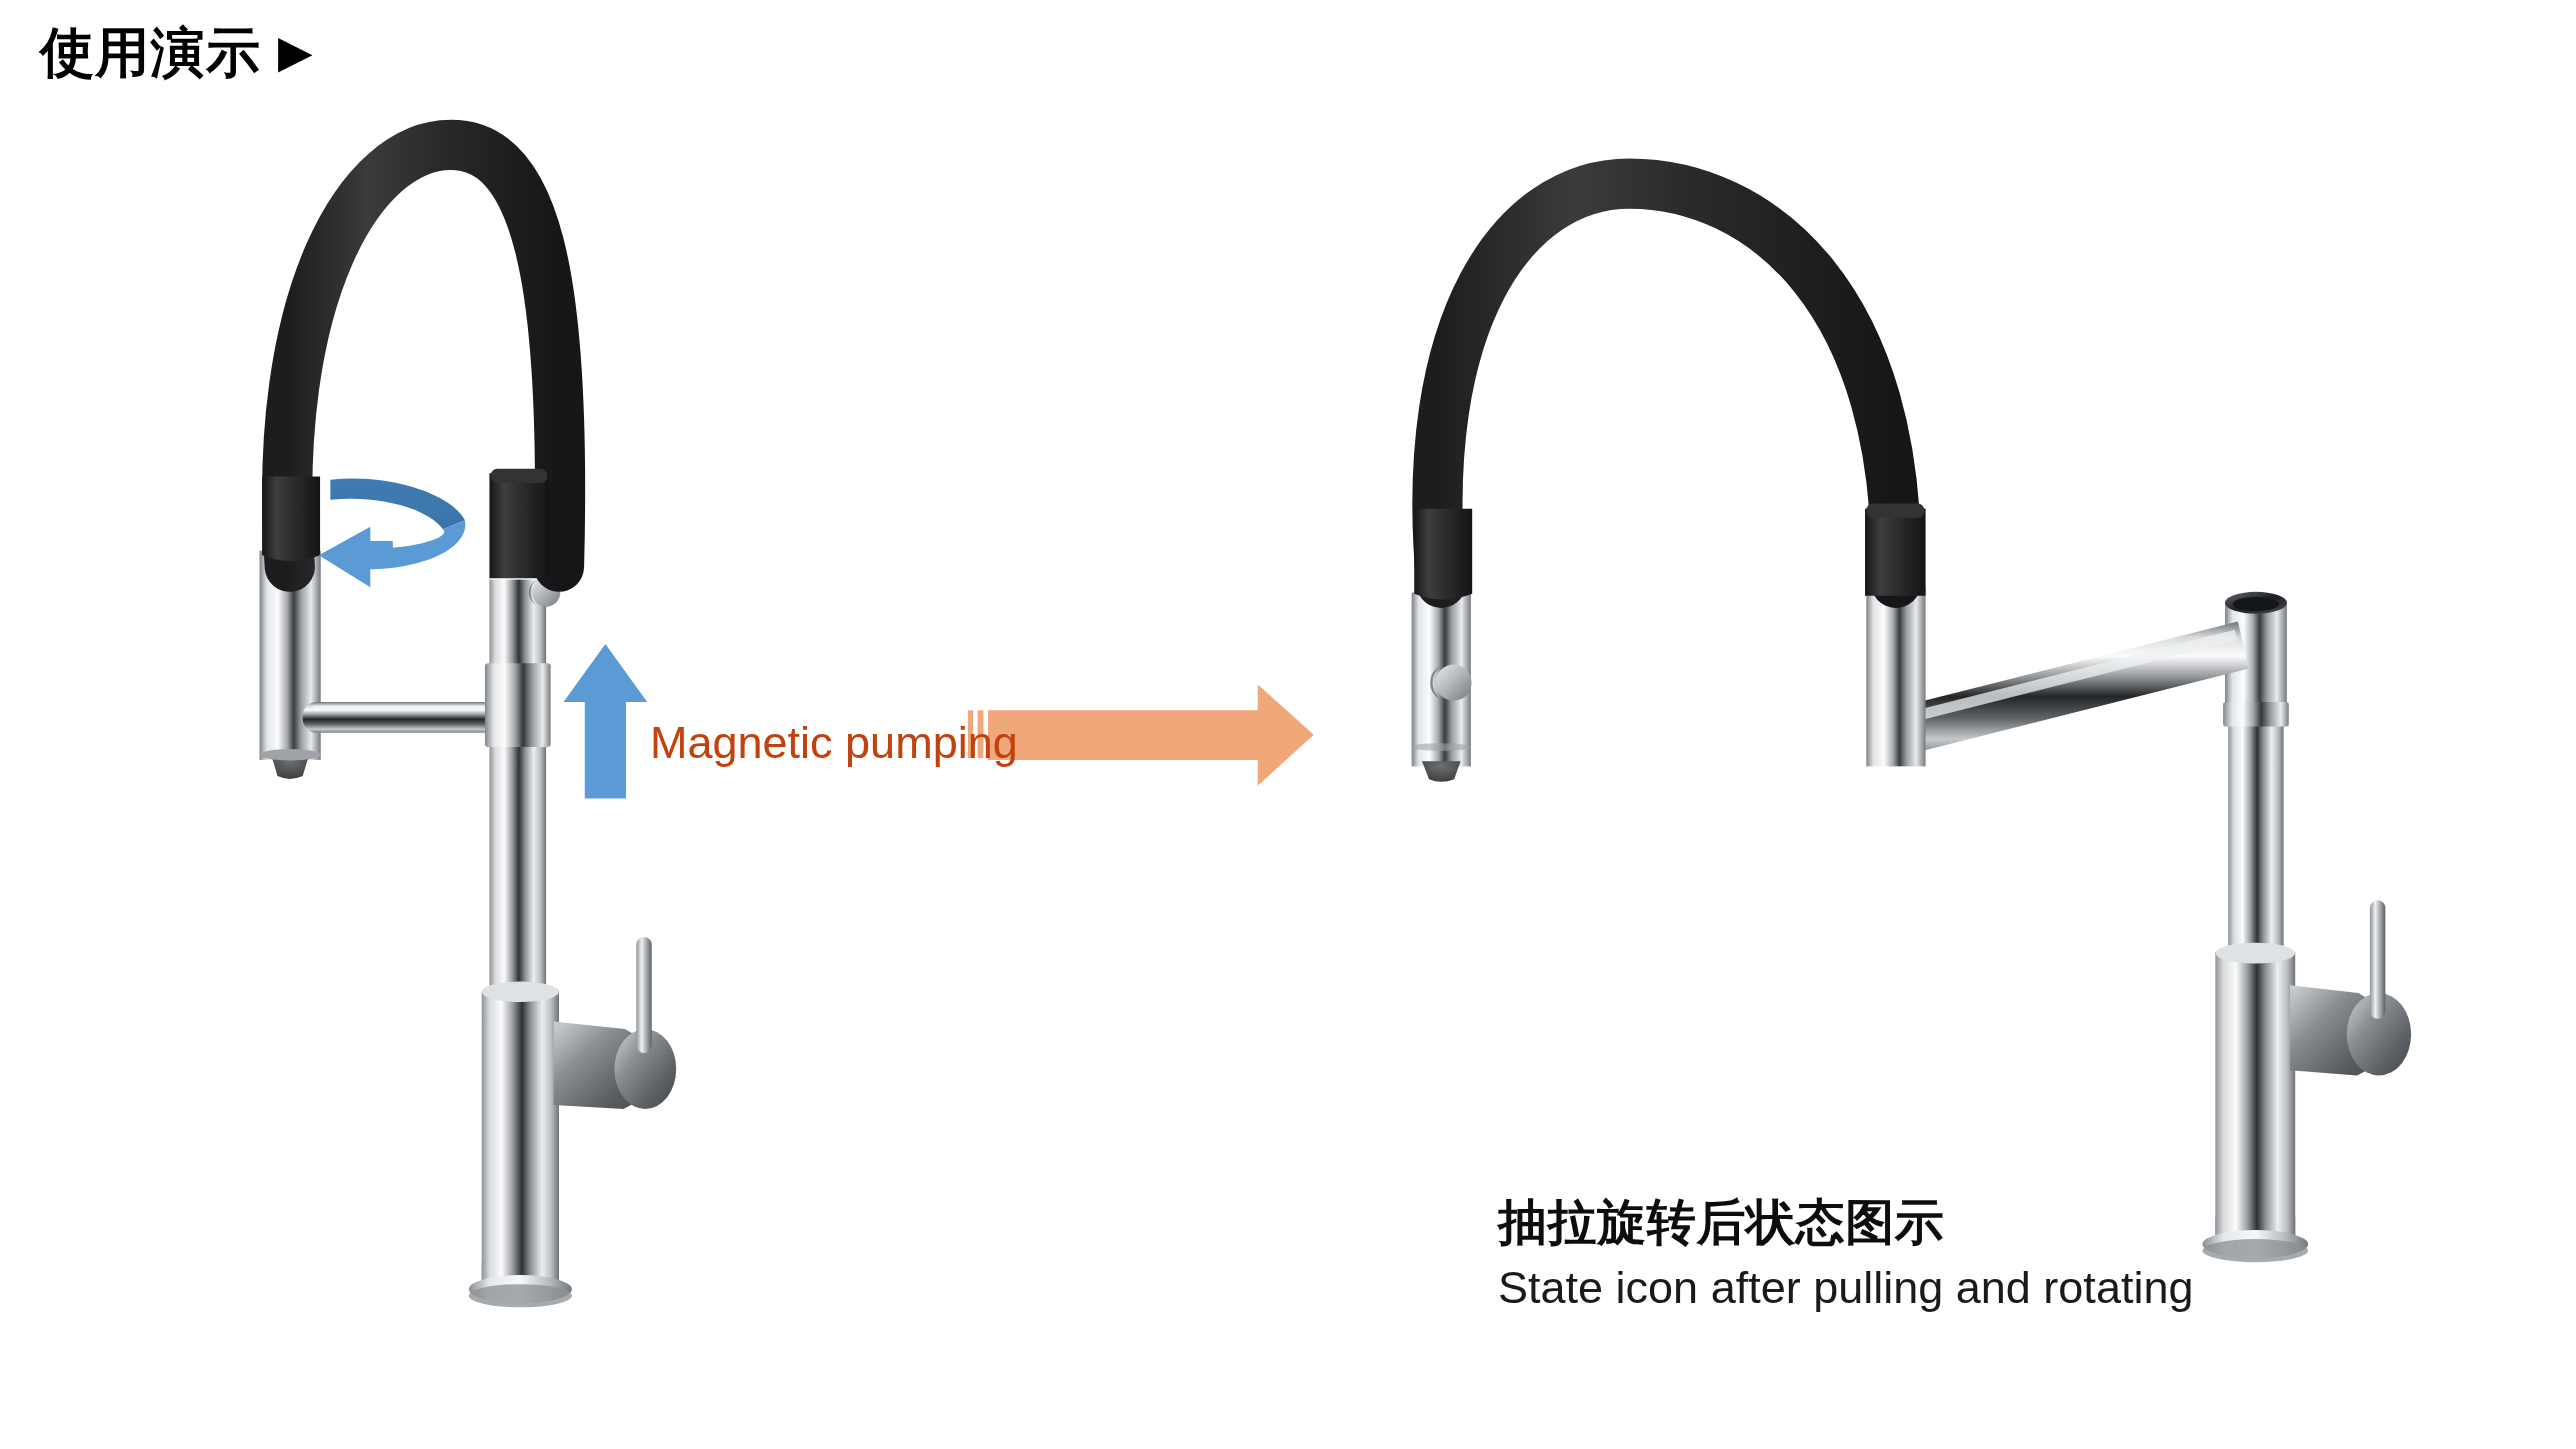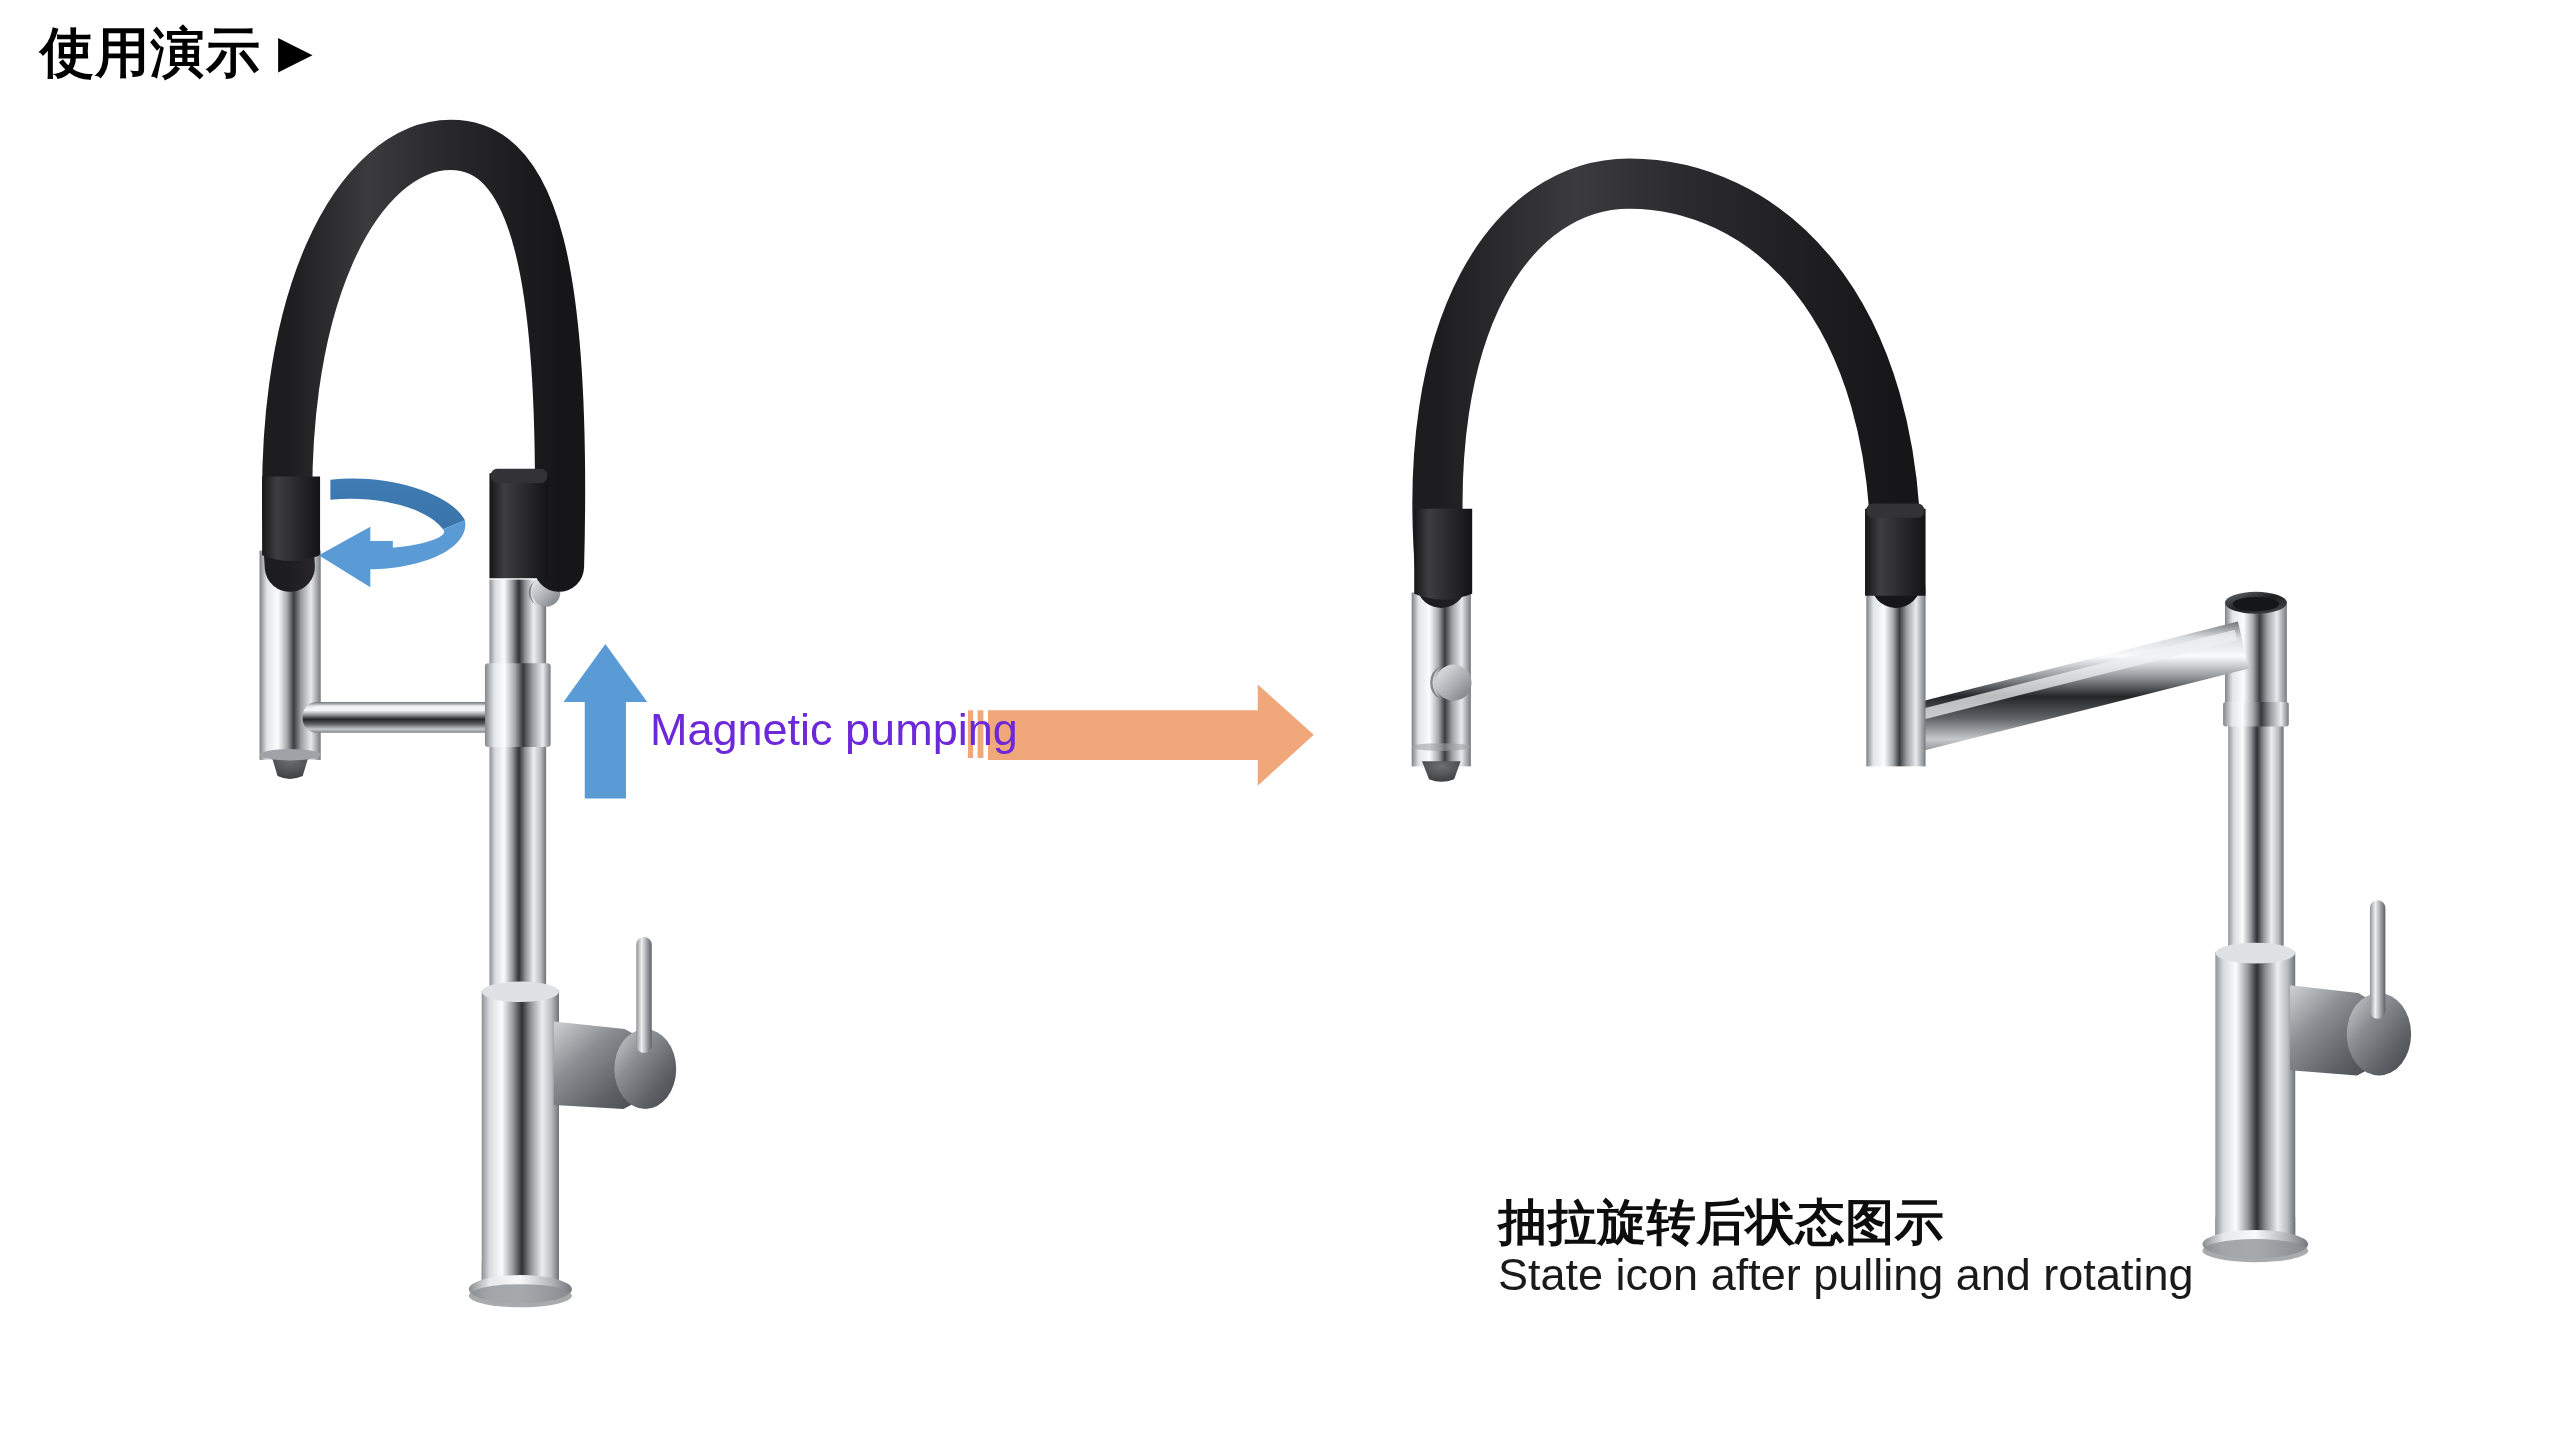--- a/index.html
+++ b/index.html
@@ -30,36 +30,36 @@
   
   #center-caption {
     position:absolute; left:650px; top:699px;
     line-height:1.12;
   }
   #center-caption .cn {
     font-size:49px; font-weight:700; color:#0d0d0d;
     letter-spacing:0.6px; white-space:nowrap;
   }
   #center-caption .en {
-    font-size:45px; font-weight:400; color:#6d28d9;
-    white-space:nowrap; margin-top:6px;
+    font-size:45px; font-weight:400; color:#c2410c;
+    white-space:nowrap; margin-top:19px;
   }
 
   
   #right-caption {
     position:absolute; left:1498px; top:1195px;
     line-height:1.12;
   }
   #right-caption .cn {
     font-size:49px; font-weight:700; color:#0d0d0d;
     letter-spacing:0.6px; white-space:nowrap;
   }
   #right-caption .en {
     font-size:45px; font-weight:400; color:#1a1a1a;
-    white-space:nowrap; margin-top:0;
+    white-space:nowrap; margin-top:13px;
   }
 </style>
 </head>
 <body>
 
 <div class="stage">
 
   <div id="title-block">
     <span id="title-text">使用演示</span>
     <span id="title-arrow">▶</span>

